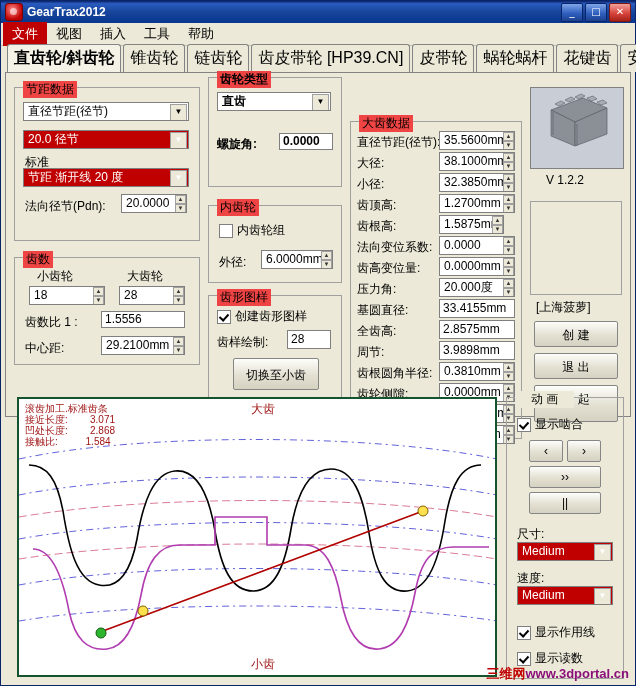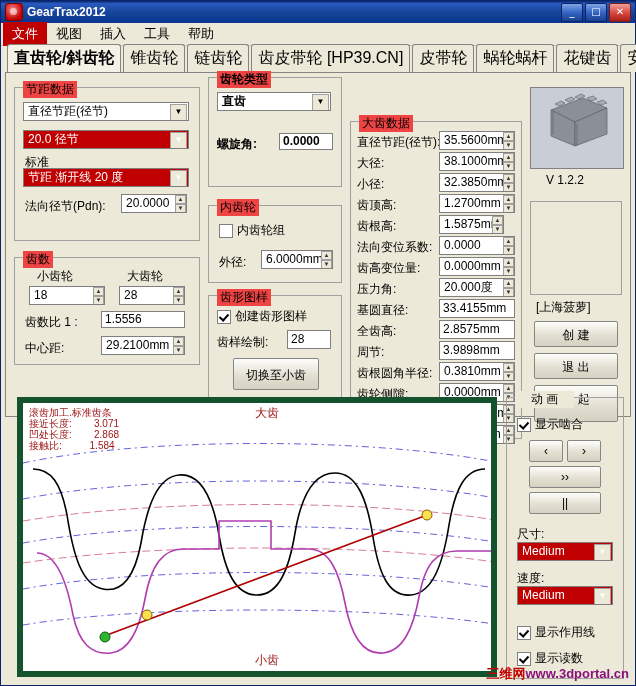--- a/index.html
+++ b/index.html
@@ -157,21 +157,21 @@
   
   .gearpic{
     position:absolute;
     border:1px solid #808080;
     background:#c9cdd6;
     overflow:hidden;
   }
   
   .drawwrap{
     position:absolute;left:16px;top:396px;width:480px;height:280px;
-    background:#fff;border:6px solid #14532d;box-sizing:border-box;
+    background:#fff;border:2px solid #14532d;box-sizing:border-box;
     overflow:hidden;
   }
   .anim{
     position:absolute;left:505px;top:396px;width:118px;height:282px;
     border:1px solid #a0a0a0;box-sizing:border-box;
   }
   .watermark{
     position:absolute;right:6px;bottom:2px;
     font-size:13px;font-weight:bold;color:#c00000;
   }

